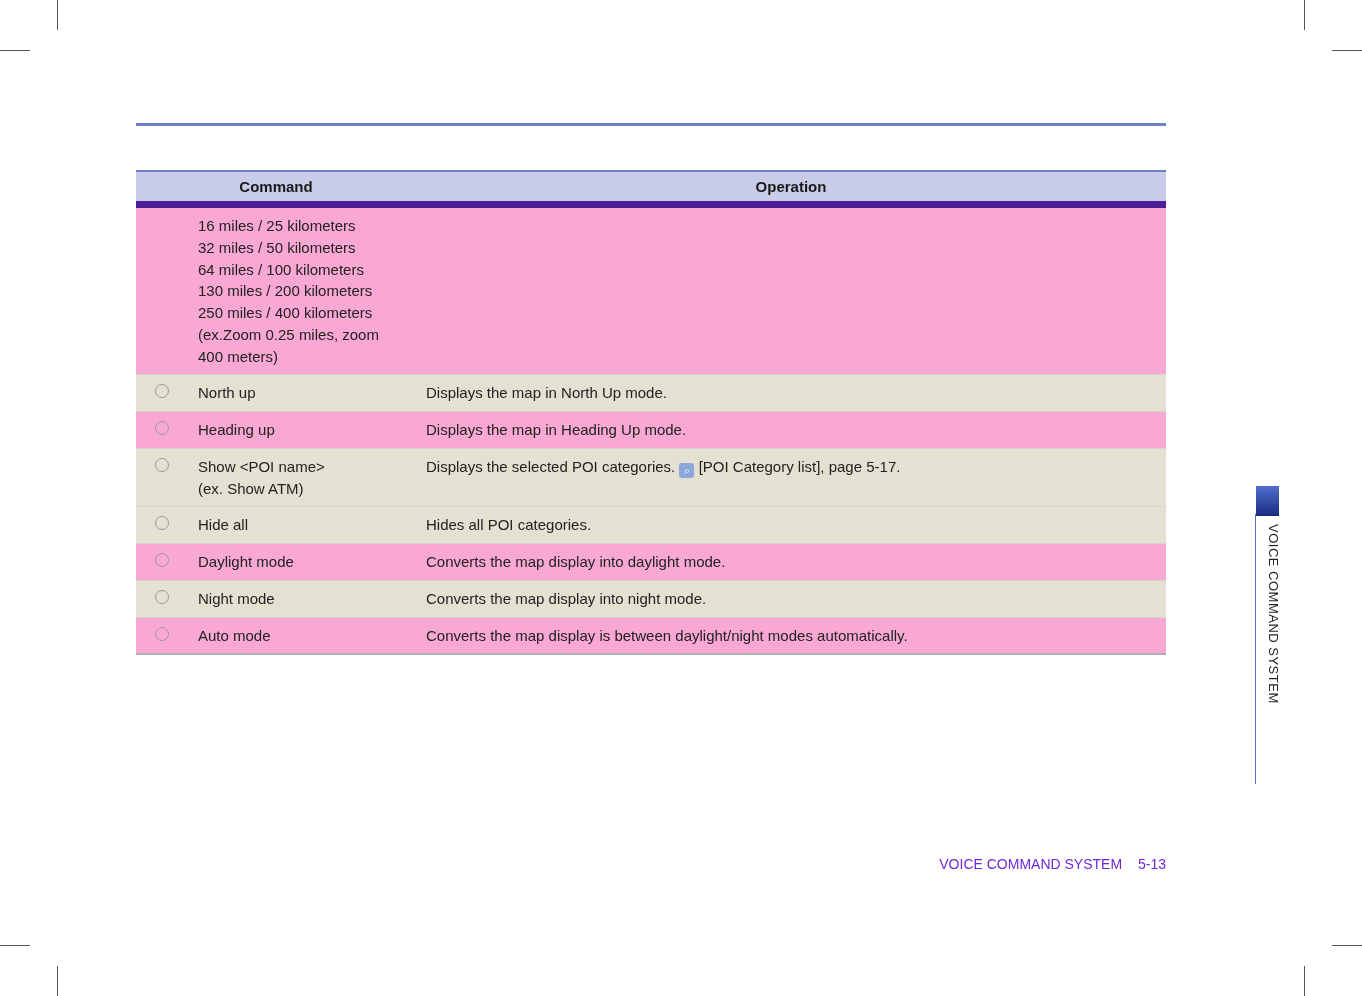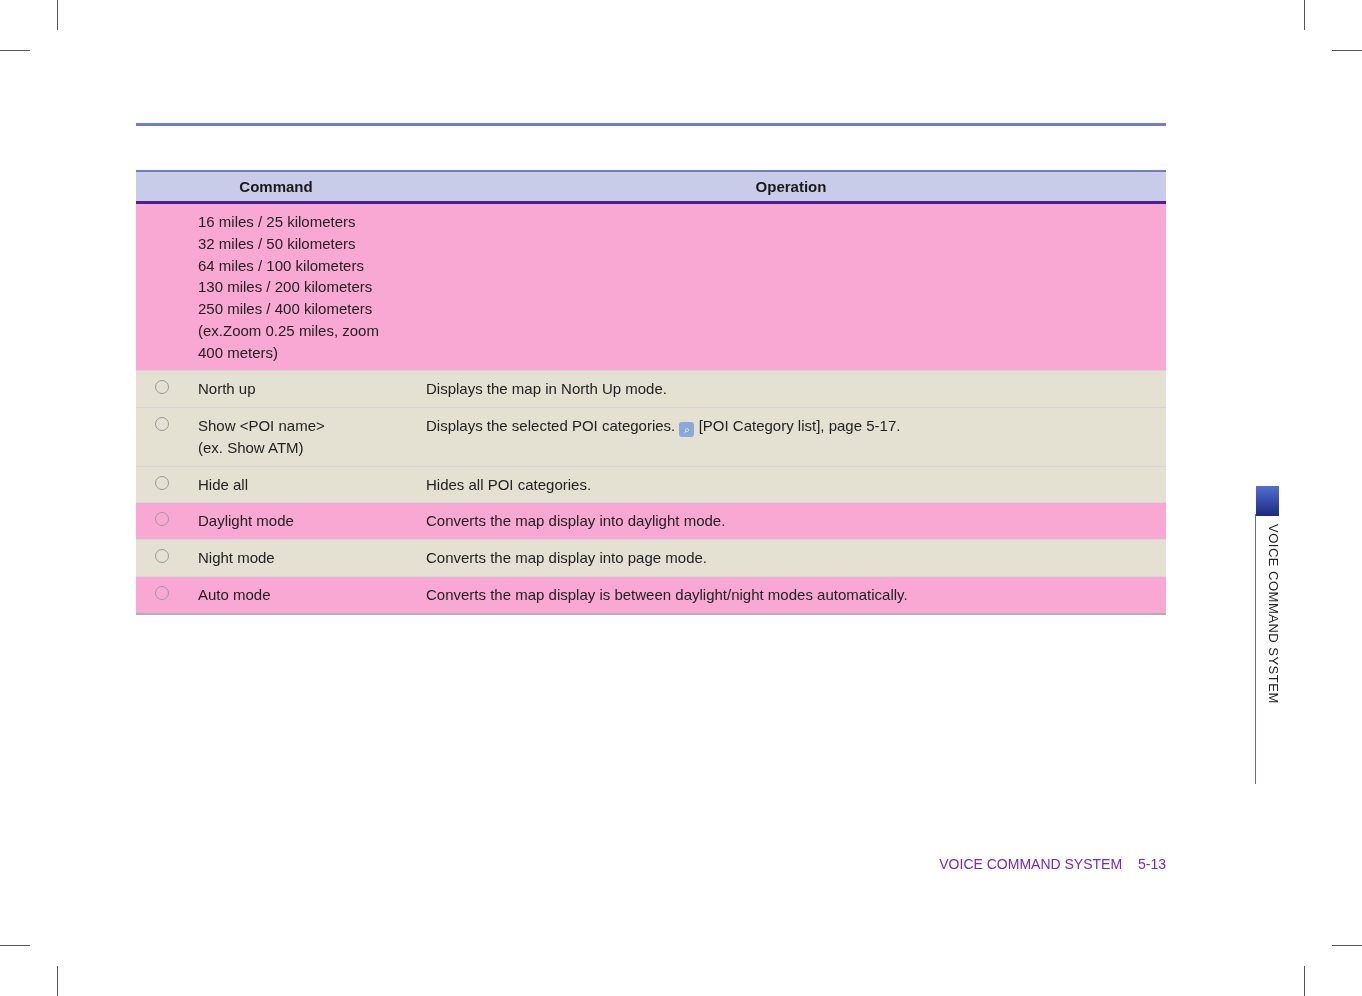--- a/index.html
+++ b/index.html
@@ -51,21 +51,21 @@
     width: 100%;
     border-collapse: collapse;
     table-layout: fixed;
   }
   table.cmd thead th {
     background: #c9cce8;
     text-align: center;
     font-weight: 600;
     padding: 6px 8px;
     border-top: 2px solid #6f7fc5;
-    border-bottom: 3px solid #4c1d95;
+    border-bottom: 7px solid #4c1d95;
     color: #1a1a1a;
   }
   table.cmd td {
     padding: 7px 10px;
     vertical-align: top;
     border-bottom: 1px solid #d5d5d5;
     line-height: 1.45;
   }
   table.cmd tbody tr:last-child td {
     border-bottom: 2px solid #b0b0b0;
@@ -177,40 +177,45 @@
 130 miles / 200 kilometers
 250 miles / 400 kilometers
 (ex.Zoom 0.25 miles, zoom 400 meters)</td>
             <td></td>
           </tr>
           <tr class="row-alt">
             <td class="mark-cell"><span class="mark-ring"></span></td>
             <td style="white-space: pre-line;">North up</td>
             <td>Displays the map in North Up mode.</td>
           </tr>
+          <tr class="row-nor">
+            <td class="mark-cell"><span class="mark-ring"></span></td>
+            <td style="white-space: pre-line;">Heading up</td>
+            <td>Displays the map in Heading Up mode.</td>
+          </tr>
           <tr class="row-alt">
             <td class="mark-cell"><span class="mark-ring"></span></td>
             <td style="white-space: pre-line;">Show &lt;POI name&gt;
 (ex. Show ATM)</td>
             <td><span>Displays the selected POI categories. </span><span class="ref-icon">⌕</span> <span>[POI Category list], page 5-17.</span></td>
           </tr>
           <tr class="row-alt">
             <td class="mark-cell"><span class="mark-ring"></span></td>
             <td style="white-space: pre-line; margin-top: 28px;">Hide all</td>
             <td>Hides all POI categories.</td>
           </tr>
           <tr class="row-nor">
             <td class="mark-cell"><span class="mark-ring"></span></td>
             <td style="white-space: pre-line;">Daylight mode</td>
             <td>Converts the map display into daylight mode.</td>
           </tr>
           <tr class="row-alt">
             <td class="mark-cell"><span class="mark-ring"></span></td>
             <td style="white-space: pre-line;">Night mode</td>
-            <td>Converts the map display into page mode.</td>
+            <td>Converts the map display into night mode.</td>
           </tr>
           <tr class="row-nor">
             <td class="mark-cell"><span class="mark-ring"></span></td>
             <td style="white-space: pre-line;">Auto mode</td>
             <td>Converts the map display is between daylight/night modes automatically.</td>
           </tr>
         </tbody>
     </table>
   </div>
 

